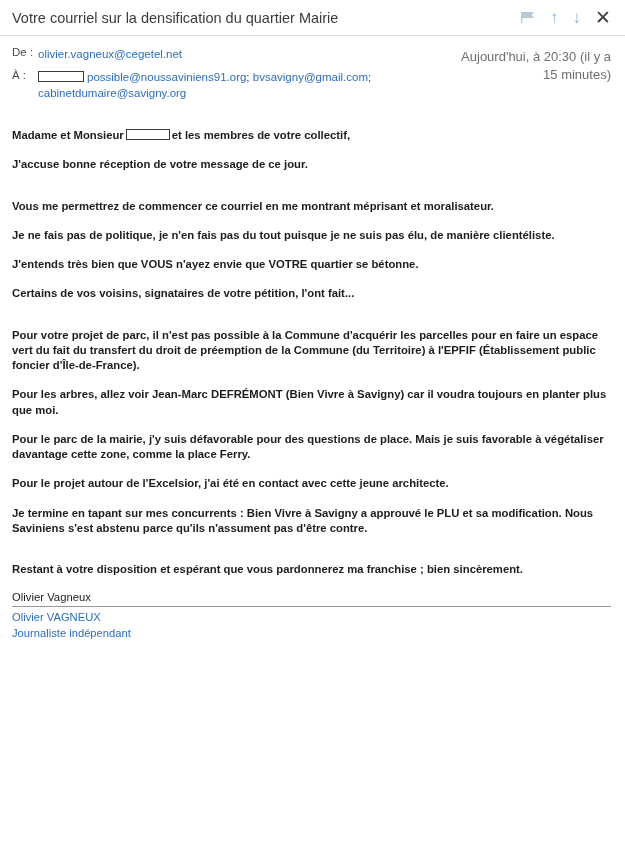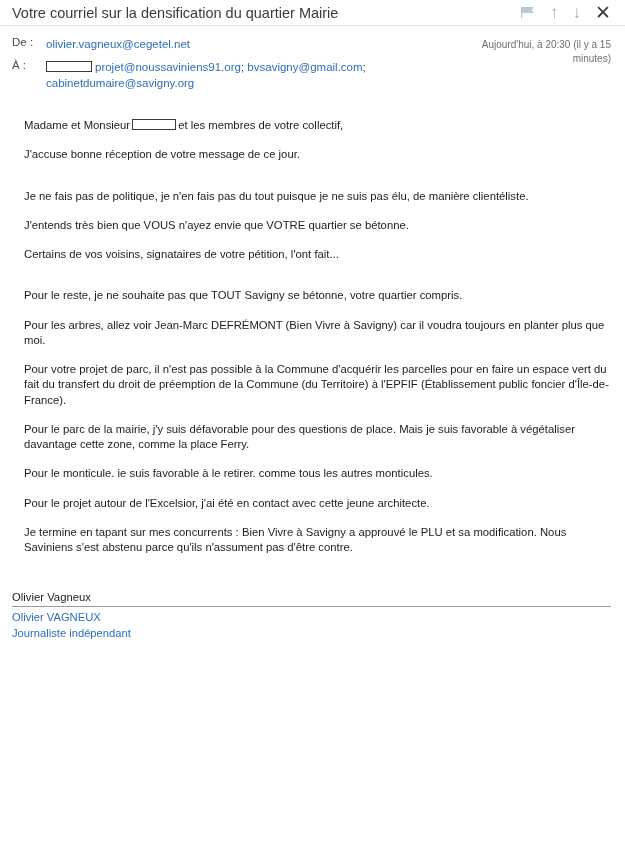--- a/index.html
+++ b/index.html
@@ -17,21 +17,21 @@
     overflow: hidden;
   }
   .mail-window {
     width: 625px;
     height: 851px;
     position: relative;
     background: #ffffff;
   }
   
   .header {
-    height: 26px;
+    height: 36px;
     border-bottom: 1px solid #e0e0e0;
     display: flex;
     align-items: center;
     padding: 0 12px 0 12px;
   }
   .subject {
     font-size: 14.5px;
     color: #3b3b3b;
     flex: 1 1 auto;
     white-space: nowrap;
@@ -69,21 +69,20 @@
   .addresses {
     padding: 10px 14px 6px 12px;
     position: relative;
     min-height: 56px;
   }
   .addr-row {
     display: flex;
     align-items: flex-start;
     margin-bottom: 6px;
     font-size: 11.5px;
-    gap: 8px;
   }
   .addr-label {
     color: #4a4a4a;
     width: 26px;
     flex: 0 0 26px;
     padding-top: 0px;
   }
   .addr-value {
     flex: 1 1 auto;
     line-height: 1.45;
@@ -104,32 +103,33 @@
     vertical-align: -1px;
     margin-right: 3px;
   }
   .date-block {
     position: absolute;
     right: 14px;
     top: 12px;
     width: 152px;
     text-align: right;
     color: #6f6f6f;
-    font-size: 10px;
+    font-size: 13px;
     line-height: 1.35;
   }
   
   .body {
     padding: 14px 14px 0 12px;
     font-size: 11.3px;
     line-height: 1.35;
     color: #1d1d1d;
   }
   .body p {
-    margin: 0 0 14px 12px;
+    margin: 0 0 14px 0;
+    font-weight: bold;
   }
   .bold-para {
     font-weight: bold;
     margin: 0 0 14px 0;
     line-height: 1.45;
   }
   .gap-lg { height: 12px; }
   .redaction-inline {
     display: inline-block;
     width: 44px;
@@ -183,46 +183,46 @@
   <div class="addresses">
     <div class="addr-row">
       <div class="addr-label">De :</div>
       <div class="addr-value">
         <a class="email-link" href="#">olivier.vagneux@cegetel.net</a>
       </div>
     </div>
     <div class="addr-row">
       <div class="addr-label">À :</div>
       <div class="addr-value">
-        <span class="redaction"></span><a class="email-link" href="#">projet@noussaviniens91.org</a><span class="sep">;</span>
+        <span class="redaction"></span><a class="email-link" href="#">possible@noussaviniens91.org</a><span class="sep">;</span>
         <a class="email-link" href="#">bvsavigny@gmail.com</a><span class="sep">;</span>
         <a class="email-link" href="#">cabinetdumaire@savigny.org</a>
       </div>
     </div>
     <div class="date-block">Aujourd'hui, à 20:30 (il y a 15 minutes)</div>
   </div>
 
   <div class="body">
     <p>
       <span>Madame et Monsieur</span><span class="redaction-inline"></span><span>et les membres de votre collectif,</span>
     </p>
     <p>J'accuse bonne réception de votre message de ce jour.</p>
     <div class="gap-lg"></div>
+    <p>Vous me permettrez de commencer ce courriel en me montrant méprisant et moralisateur.</p>
     <p>Je ne fais pas de politique, je n'en fais pas du tout puisque je ne suis pas élu, de manière clientéliste.</p>
     <p>J'entends très bien que VOUS n'ayez envie que VOTRE quartier se bétonne.</p>
     <p>Certains de vos voisins, signataires de votre pétition, l'ont fait...</p>
     <div class="gap-lg"></div>
-    <p>Pour le reste, je ne souhaite pas que TOUT Savigny se bétonne, votre quartier compris.</p>
+    <p>Pour votre projet de parc, il n'est pas possible à la Commune d'acquérir les parcelles pour en faire un espace vert du fait du transfert du droit de préemption de la Commune (du Territoire) à l'EPFIF (Établissement public foncier d'Île-de-France).</p>
     <p>Pour les arbres, allez voir Jean-Marc DEFRÉMONT (Bien Vivre à Savigny) car il voudra toujours en planter plus que moi.</p>
-    <p>Pour votre projet de parc, il n'est pas possible à la Commune d'acquérir les parcelles pour en faire un espace vert du fait du transfert du droit de préemption de la Commune (du Territoire) à l'EPFIF (Établissement public foncier d'Île-de-France).</p>
     <p>Pour le parc de la mairie, j'y suis défavorable pour des questions de place. Mais je suis favorable à végétaliser davantage cette zone, comme la place Ferry.</p>
-    <p>Pour le monticule. ie suis favorable à le retirer. comme tous les autres monticules.</p>
     <p>Pour le projet autour de l'Excelsior, j'ai été en contact avec cette jeune architecte.</p>
     <p>Je termine en tapant sur mes concurrents : Bien Vivre à Savigny a approuvé le PLU et sa modification. Nous Saviniens s'est abstenu parce qu'ils n'assument pas d'être contre.</p>
     <div class="gap-lg"></div>
+    <p>Restant à votre disposition et espérant que vous pardonnerez ma franchise ; bien sincèrement.</p>
   </div>
 
   <div class="sig-wrap">
     <div class="sig-name-top">Olivier Vagneux</div>
     <hr class="sig-rule">
     <div class="sig-line">Olivier VAGNEUX</div>
     <div class="sig-line">Journaliste indépendant</div>
 
   </div>
 

